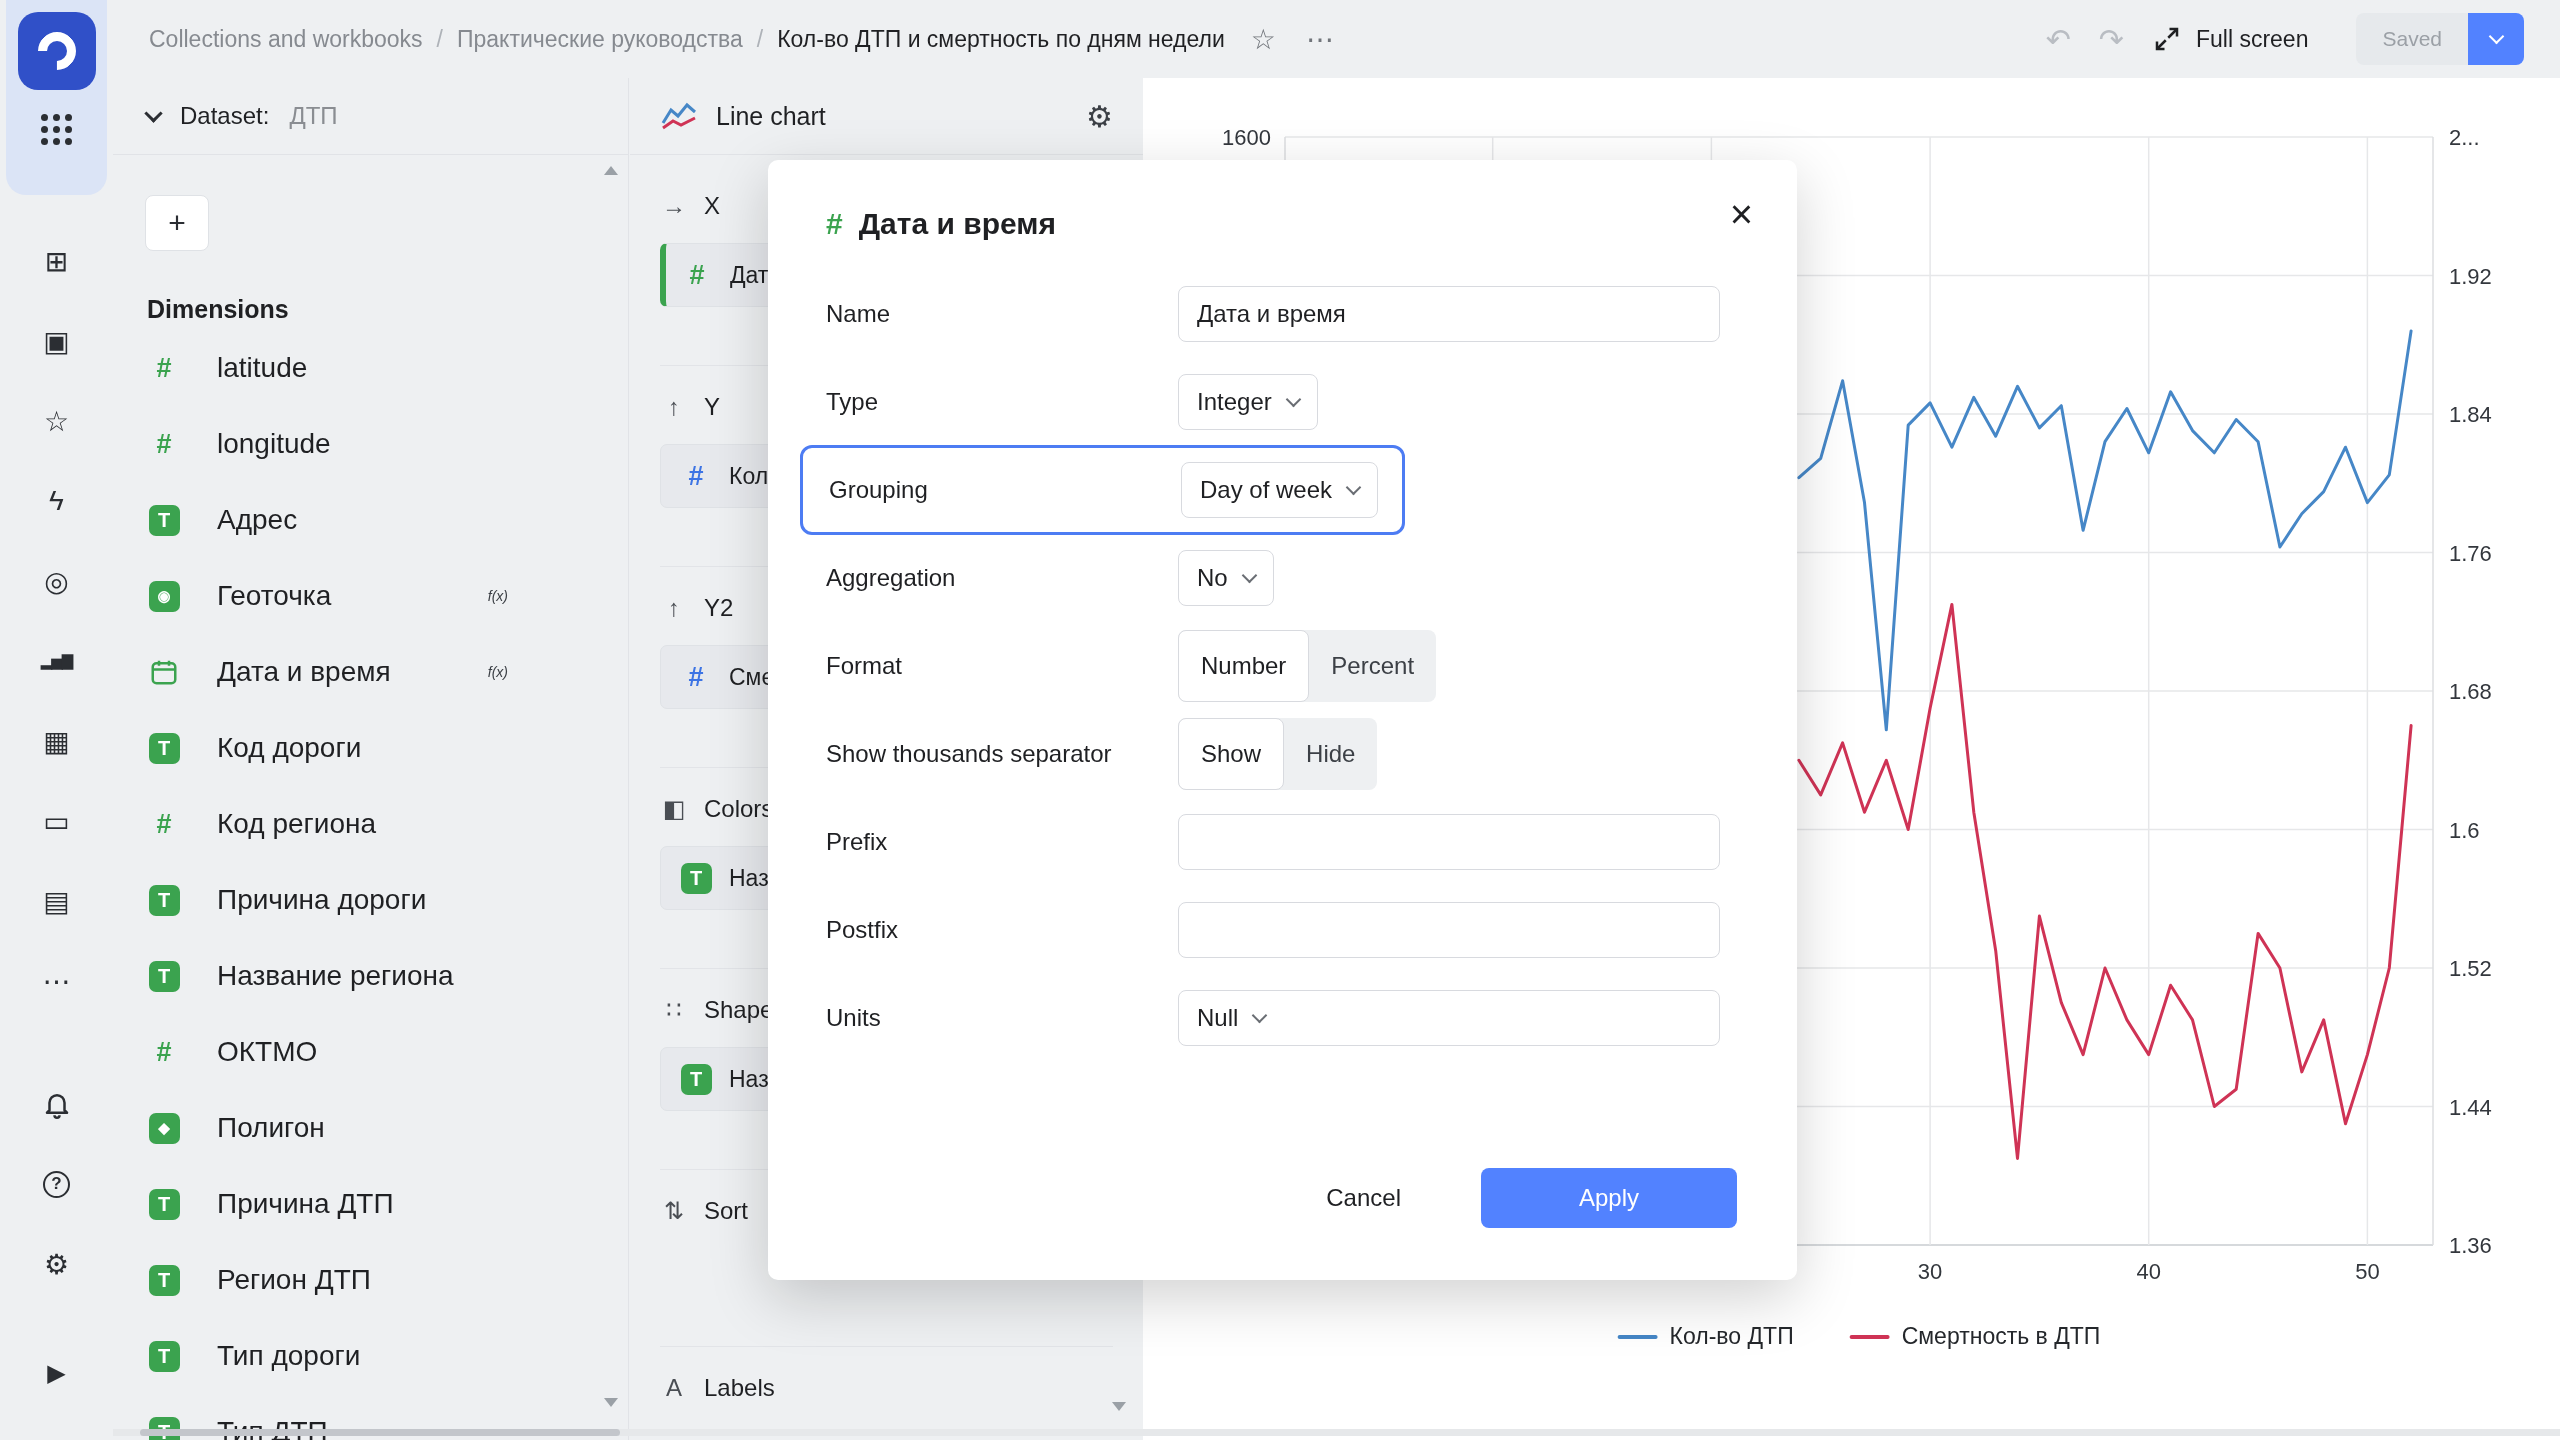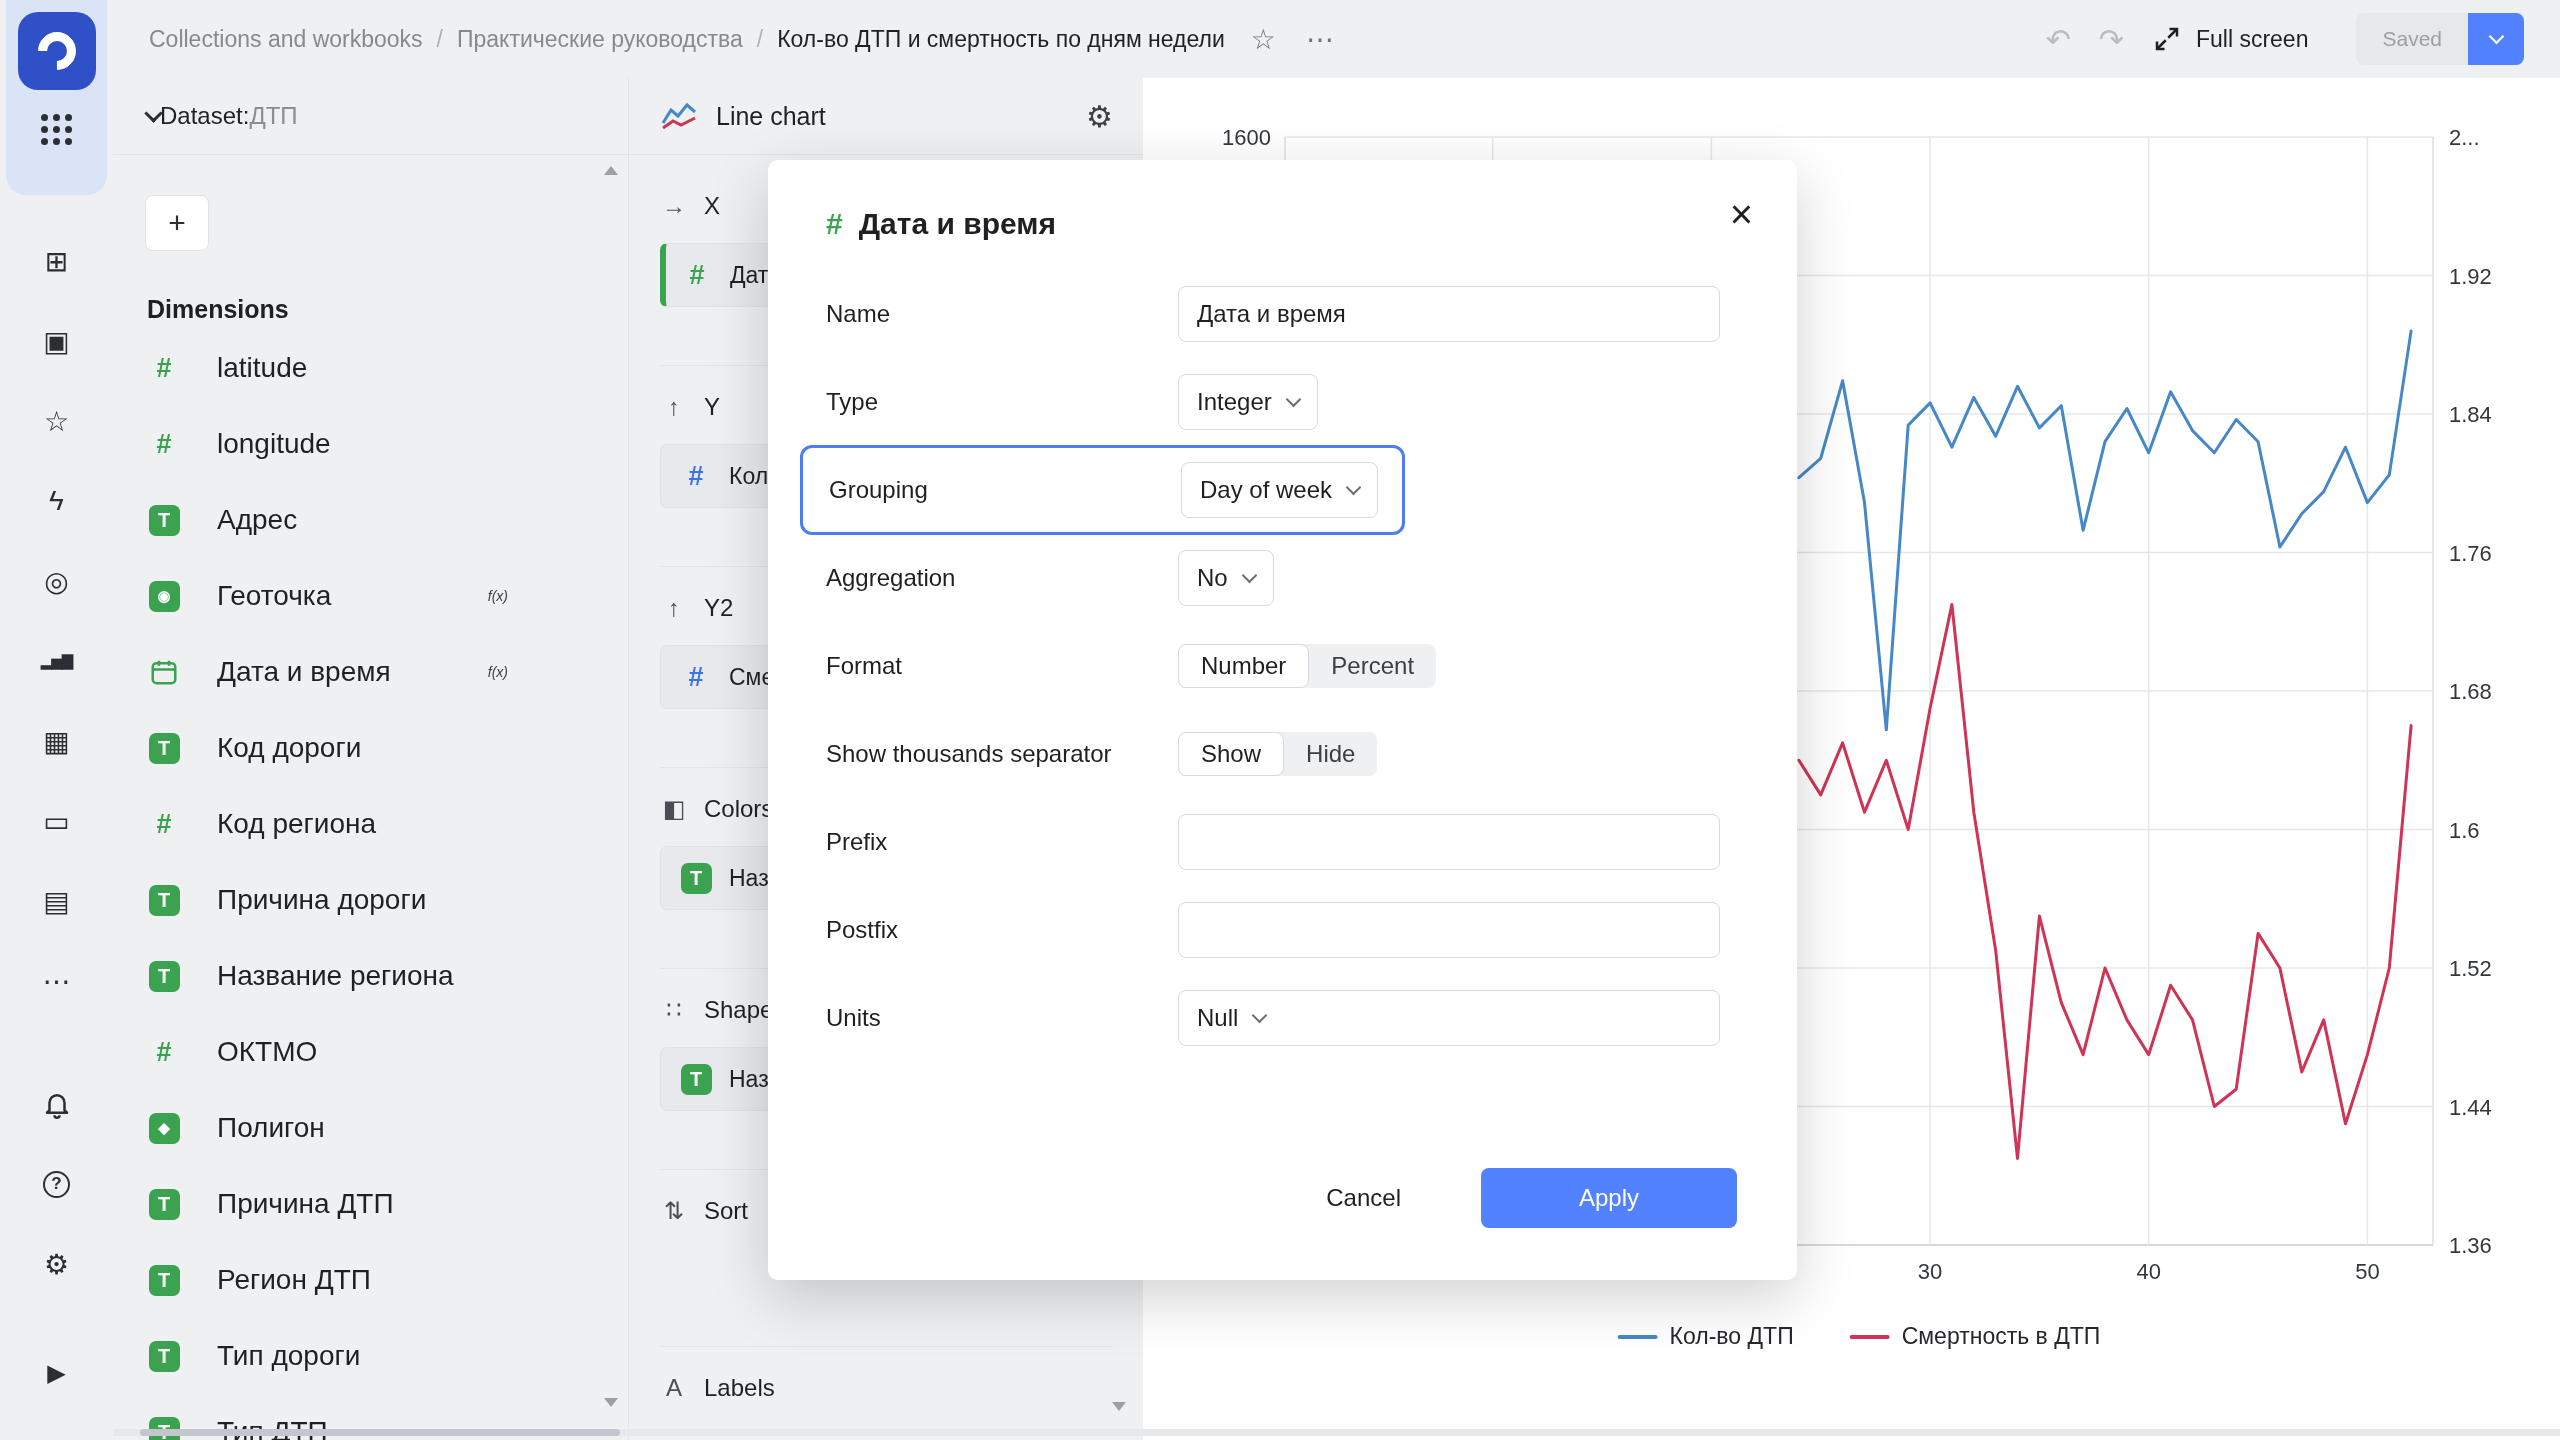--- a/index.html
+++ b/index.html
@@ -35,21 +35,21 @@
   .fs-label { font-size:23px; color:#1f2023; }
   .savedgrp { display:flex; margin-left:20px; }
   .saved-btn { height:52px; padding:0 26px; background:#e6e9ec; color:#9ba0a6; font-size:21px; border:none; border-radius:8px 0 0 8px; cursor:default; display:flex; align-items:center; }
   .saved-dd { width:56px; height:52px; background:#5282ff; border-radius:0 8px 8px 0; display:flex; align-items:center; justify-content:center; cursor:pointer; }
   .chev { width:11px; height:11px; border-right:2.5px solid #6a6e74; border-bottom:2.5px solid #6a6e74; transform:rotate(45deg); margin-top:-5px; flex:0 0 auto; }
   .chev.white { border-color:#fff; }
   .chev.big { width:13px; height:13px; border-width:3px; border-color:#2b2e33; }
 
   
   .fields-panel { position:absolute; left:113px; top:78px; width:516px; bottom:0; border-right:1px solid #e1e3e7; }
-  .dataset-row { height:77px; display:flex; align-items:center; padding:0 34px; border-bottom:1px solid #e1e3e7; cursor:pointer; }
+  .dataset-row { height:77px; display:flex; align-items:center; gap:20px; padding:0 34px; border-bottom:1px solid #e1e3e7; cursor:pointer; }
   .ds-label { font-size:24px; color:#1f2023; }
   .ds-name { font-size:24px; color:#8a8d92; }
   .search-row { display:flex; align-items:center; gap:26px; margin:40px 32px 0; }
   .search-inp { width:342px; height:56px; background:#fff; border:1px solid #dfe2e6; border-radius:8px; font-size:23px; padding:0 18px; color:#1f2023; font-family:"Liberation Sans",sans-serif; }
   .search-inp::placeholder { color:#9aa0a8; }
   .add-btn { width:64px; height:56px; background:#fff; border:1px solid #dfe2e6; border-radius:8px; font-size:30px; color:#2b2e33; cursor:pointer; display:flex; align-items:center; justify-content:center; }
   .dims-title { margin:44px 0 0 34px; font-size:25px; font-weight:bold; color:#1f2023; }
   .fields-list { margin-top:6px; }
   .f-row { height:76px; display:flex; align-items:center; padding:0 120px 0 32px; cursor:pointer; }
   .f-ic { width:38px; display:flex; align-items:center; justify-content:center; }
@@ -91,21 +91,21 @@
   .m-title { font-size:30px; font-weight:bold; color:#1f2023; }
   .m-close { position:absolute; right:44px; top:34px; font-size:40px; color:#1f2023; cursor:pointer; line-height:1; }
   .m-rows { margin-top:38px; }
   .m-row { display:flex; align-items:center; margin-bottom:32px; height:56px; }
   .m-label { width:352px; font-size:24px; color:#1f2023; flex:0 0 352px; }
   .inp { width:542px; height:56px; background:#fff; border:1px solid #d8dadf; border-radius:8px; font-size:24px; padding:0 18px; color:#1f2023; font-family:"Liberation Sans",sans-serif; }
   .sel { display:inline-flex; align-items:center; gap:16px; height:56px; padding:0 18px; background:#fff; border:1px solid #d8dadf; border-radius:8px; font-size:24px; color:#1f2023; cursor:pointer; }
   .sel.wide { width:542px; justify-content:flex-start; }
   .m-row.grouping { border:3px solid #4d7cf3; border-radius:12px; width:fit-content; margin:-17px 0 15px -26px; padding:14px 24px 14px 26px; height:auto; }
   .seg { display:inline-flex; background:#eef0f2; border-radius:8px; }
-  .seg .opt { height:44px; padding:0 22px; display:flex; align-items:center; font-size:24px; color:#3c4046; border-radius:8px; cursor:pointer; }
+  .seg .opt { height:72px; padding:0 22px; display:flex; align-items:center; font-size:24px; color:#3c4046; border-radius:8px; cursor:pointer; }
   .seg .opt.on { background:#fff; border:1px solid #d8dadf; color:#1f2023; }
   .m-footer { position:absolute; right:60px; bottom:52px; display:flex; align-items:center; gap:80px; }
   .btn-cancel { background:none; border:none; font-size:24px; color:#1f2023; cursor:pointer; font-family:"Liberation Sans",sans-serif; }
   .btn-apply { width:256px; height:60px; background:#5282ff; color:#fff; border:none; border-radius:8px; font-size:24px; cursor:pointer; font-family:"Liberation Sans",sans-serif; }
 
   
   .hscroll-track { position:absolute; left:113px; right:0; bottom:4px; height:7px; background:#e6e8ea; }
   .hscroll-thumb { position:absolute; left:27px; width:480px; top:0; height:7px; background:#c3c6cb; border-radius:4px; cursor:pointer; }
 </style>
 </head>

